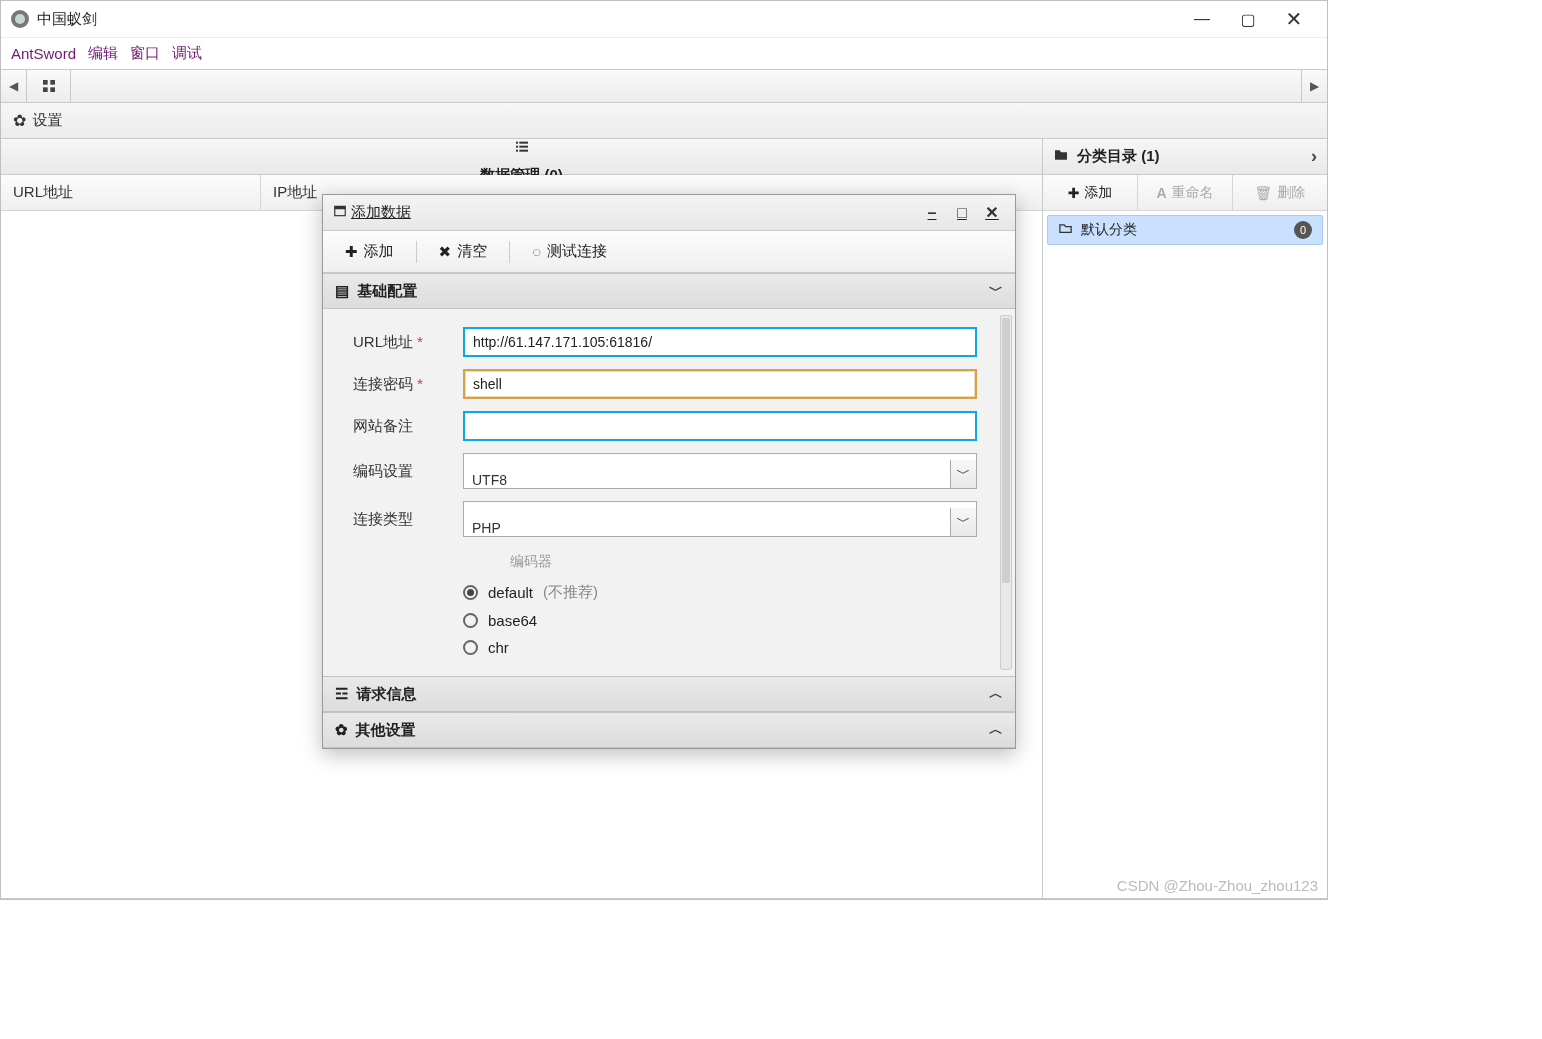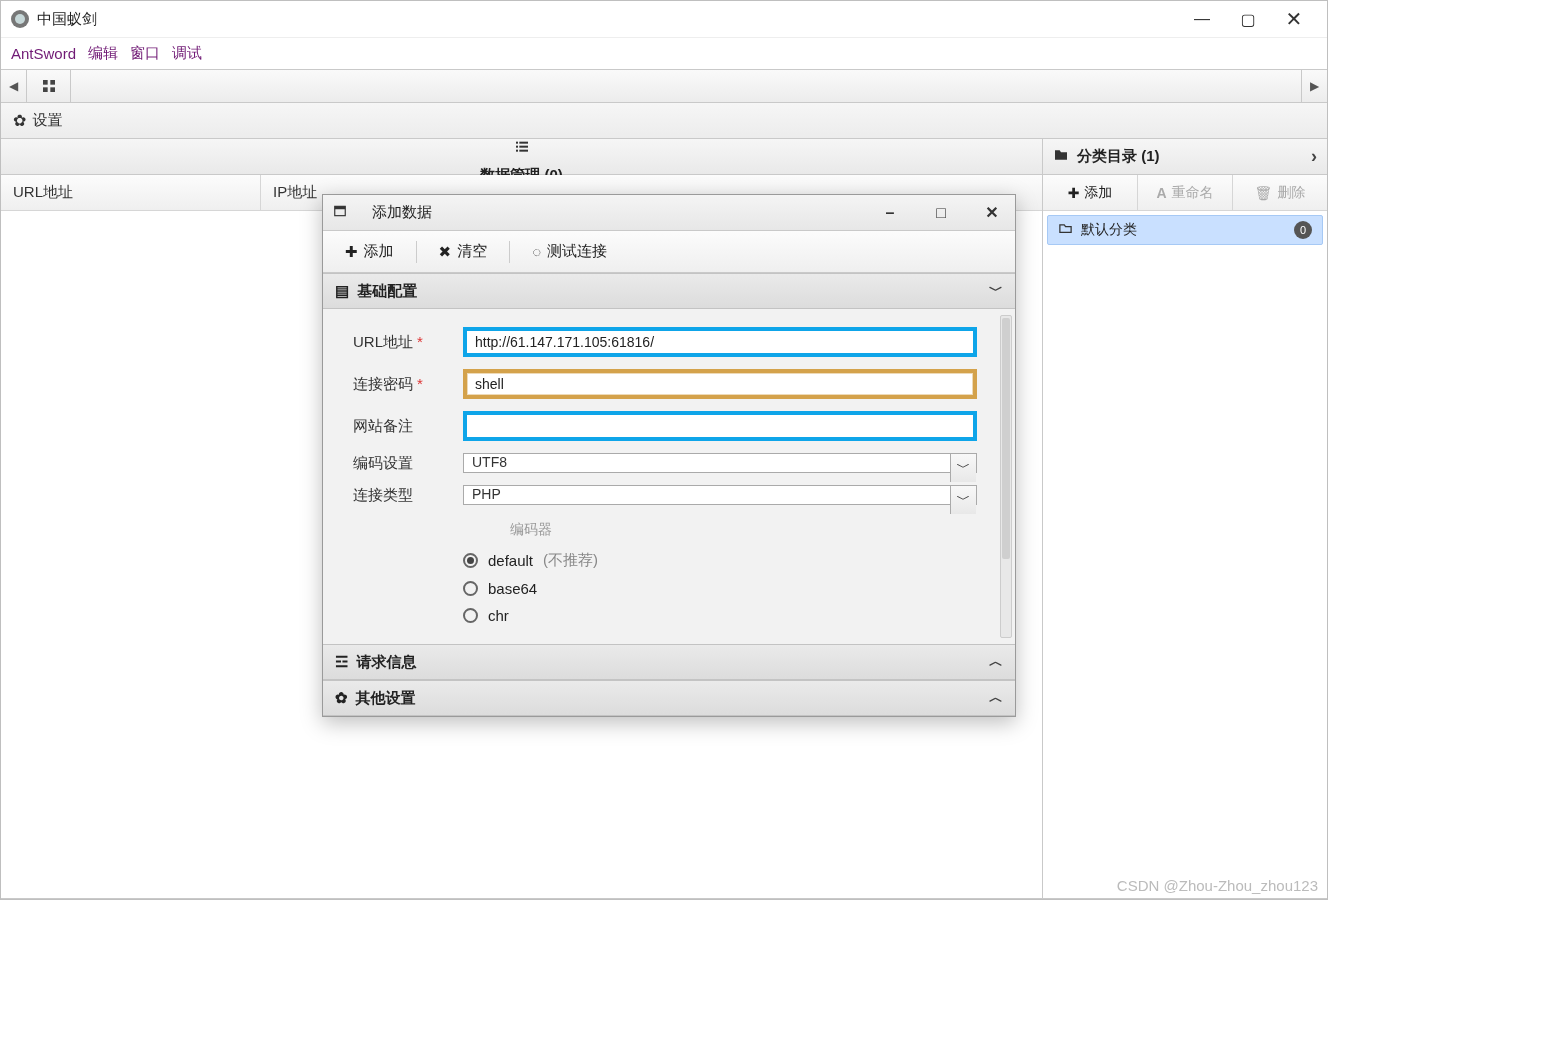--- a/index.html
+++ b/index.html
@@ -126,24 +126,24 @@
 .dialog {
   position:absolute;
   left:322px; top:194px;
   width:694px;
   background:linear-gradient(#f8f8f8,#efefef);
   border:1px solid #9a9a9a;
   box-shadow:0 6px 20px rgba(0,0,0,.25);
   display:flex; flex-direction:column;
 }
 .dialog .dtitle {
-  height:36px; display:flex; align-items:center; padding:0 10px; gap:25px;
+  height:36px; display:flex; align-items:center; padding:0 10px; gap:4px;
   background:linear-gradient(#f4f4f4,#e7e7e7);
   border-bottom:1px solid #c9c9c9;
-  font-size:15px; color:#222;
+  font-size:15px; color:#222;text-decoration:underline;
 }
 .dialog .dtitle .winicon svg { width:14px;height:14px;fill:#333; }
 .dialog .dtitle .spacer { flex:1; }
 .dialog .dtitle .dbtn { width:26px; text-align:center; font-size:16px; color:#333; font-weight:bold; }
 .dialog .dtoolbar {
   height:42px; display:flex; align-items:center; padding:0 10px; gap:6px;
   background:linear-gradient(#fcfcfc,#efefef);
   border-bottom:1px solid #c9c9c9;
 }
 .dialog .dtoolbar .dbtn2 { display:flex; align-items:center; gap:6px; padding:6px 12px; font-size:15px; color:#222; }
@@ -166,26 +166,26 @@
   position:absolute; right:3px; top:6px; bottom:6px; width:12px;
   background:#e8e8e8; border:1px solid #ccc; border-radius:2px;
 }
 .dialog .form .scroll .thumb { position:absolute; left:1px; right:1px; top:2px; height:75%; background:#cfcfcf; border-radius:2px; }
 .dialog .row { display:flex; align-items:center; margin-bottom:12px; }
 .dialog .row label { width:110px; font-size:15px; color:#333; }
 .dialog .row .req { color:#d33; margin-left:4px; }
 .dialog .row .control { flex:1; margin-right:18px; }
 .dialog input[type=text] {
   width:100%; height:30px; padding:0 8px;
-  border:4px solid #0ea5e9; background:#fff; font-size:14px; color:#222;
+  border:2px solid #0ea5e9; background:#fff; font-size:14px; color:#222;
   font-family:inherit;
 }
 .dialog input.focused { border-color:#d4a24b; box-shadow:0 0 0 1px rgba(212,162,75,.4) inset; }
 .dialog .select {
-  width:100%; height:20px; display:flex; align-items:flex-start;
+  width:100%; height:36px; display:flex; align-items:flex-end;
   border:1px solid #aaa; background:#fff;
 }
 .dialog .select .val { flex:1; padding:0 8px; font-size:14px; }
 .dialog .select .arrow { width:26px; height:28px; border-left:1px solid #aaa; display:flex;align-items:center;justify-content:center; background:linear-gradient(#f8f8f8,#e8e8e8); }
 .dialog .encoders { margin-left:110px; padding:4px 0 0 0; }
 .dialog .enc-title { color:#999; font-size:14px; margin-bottom:12px;margin-left:47px; }
 .dialog .radio { display:flex; align-items:center; gap:10px; margin:10px 0; font-size:15px; color:#222; }
 .dialog .radio .r { width:15px;height:15px;border-radius:50%;border:2px solid #666;display:flex;align-items:center;justify-content:center; }
 .dialog .radio.checked .r::after { content:""; width:7px;height:7px;border-radius:50%;background:#444; }
 .dialog .radio .hint { color:#888; }

